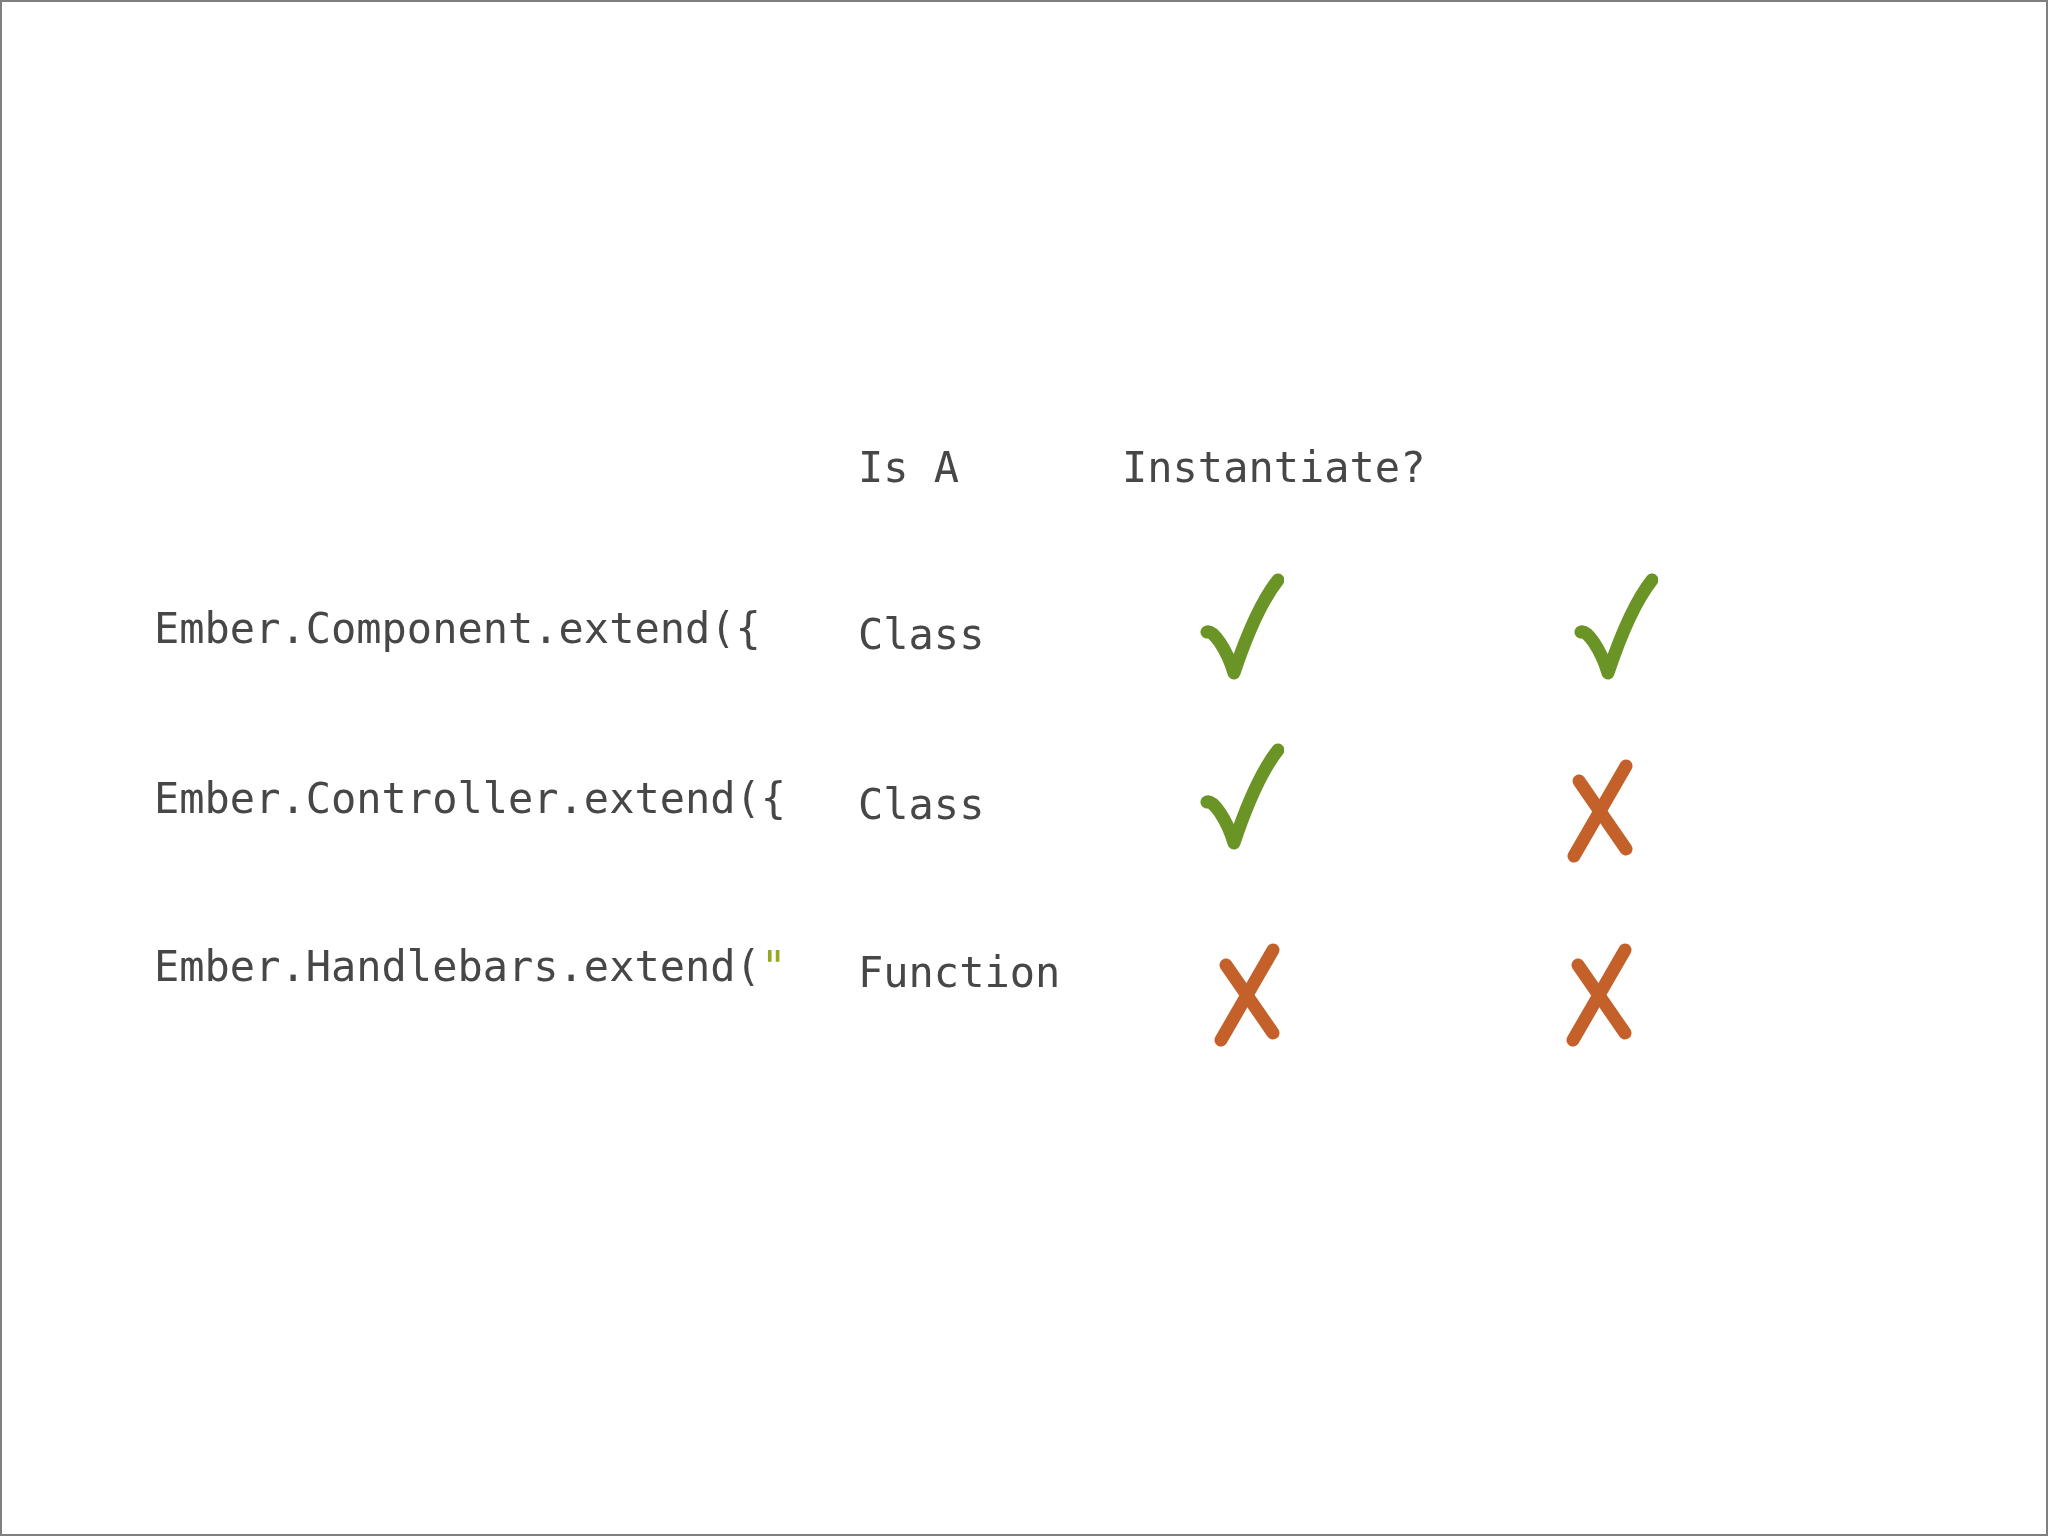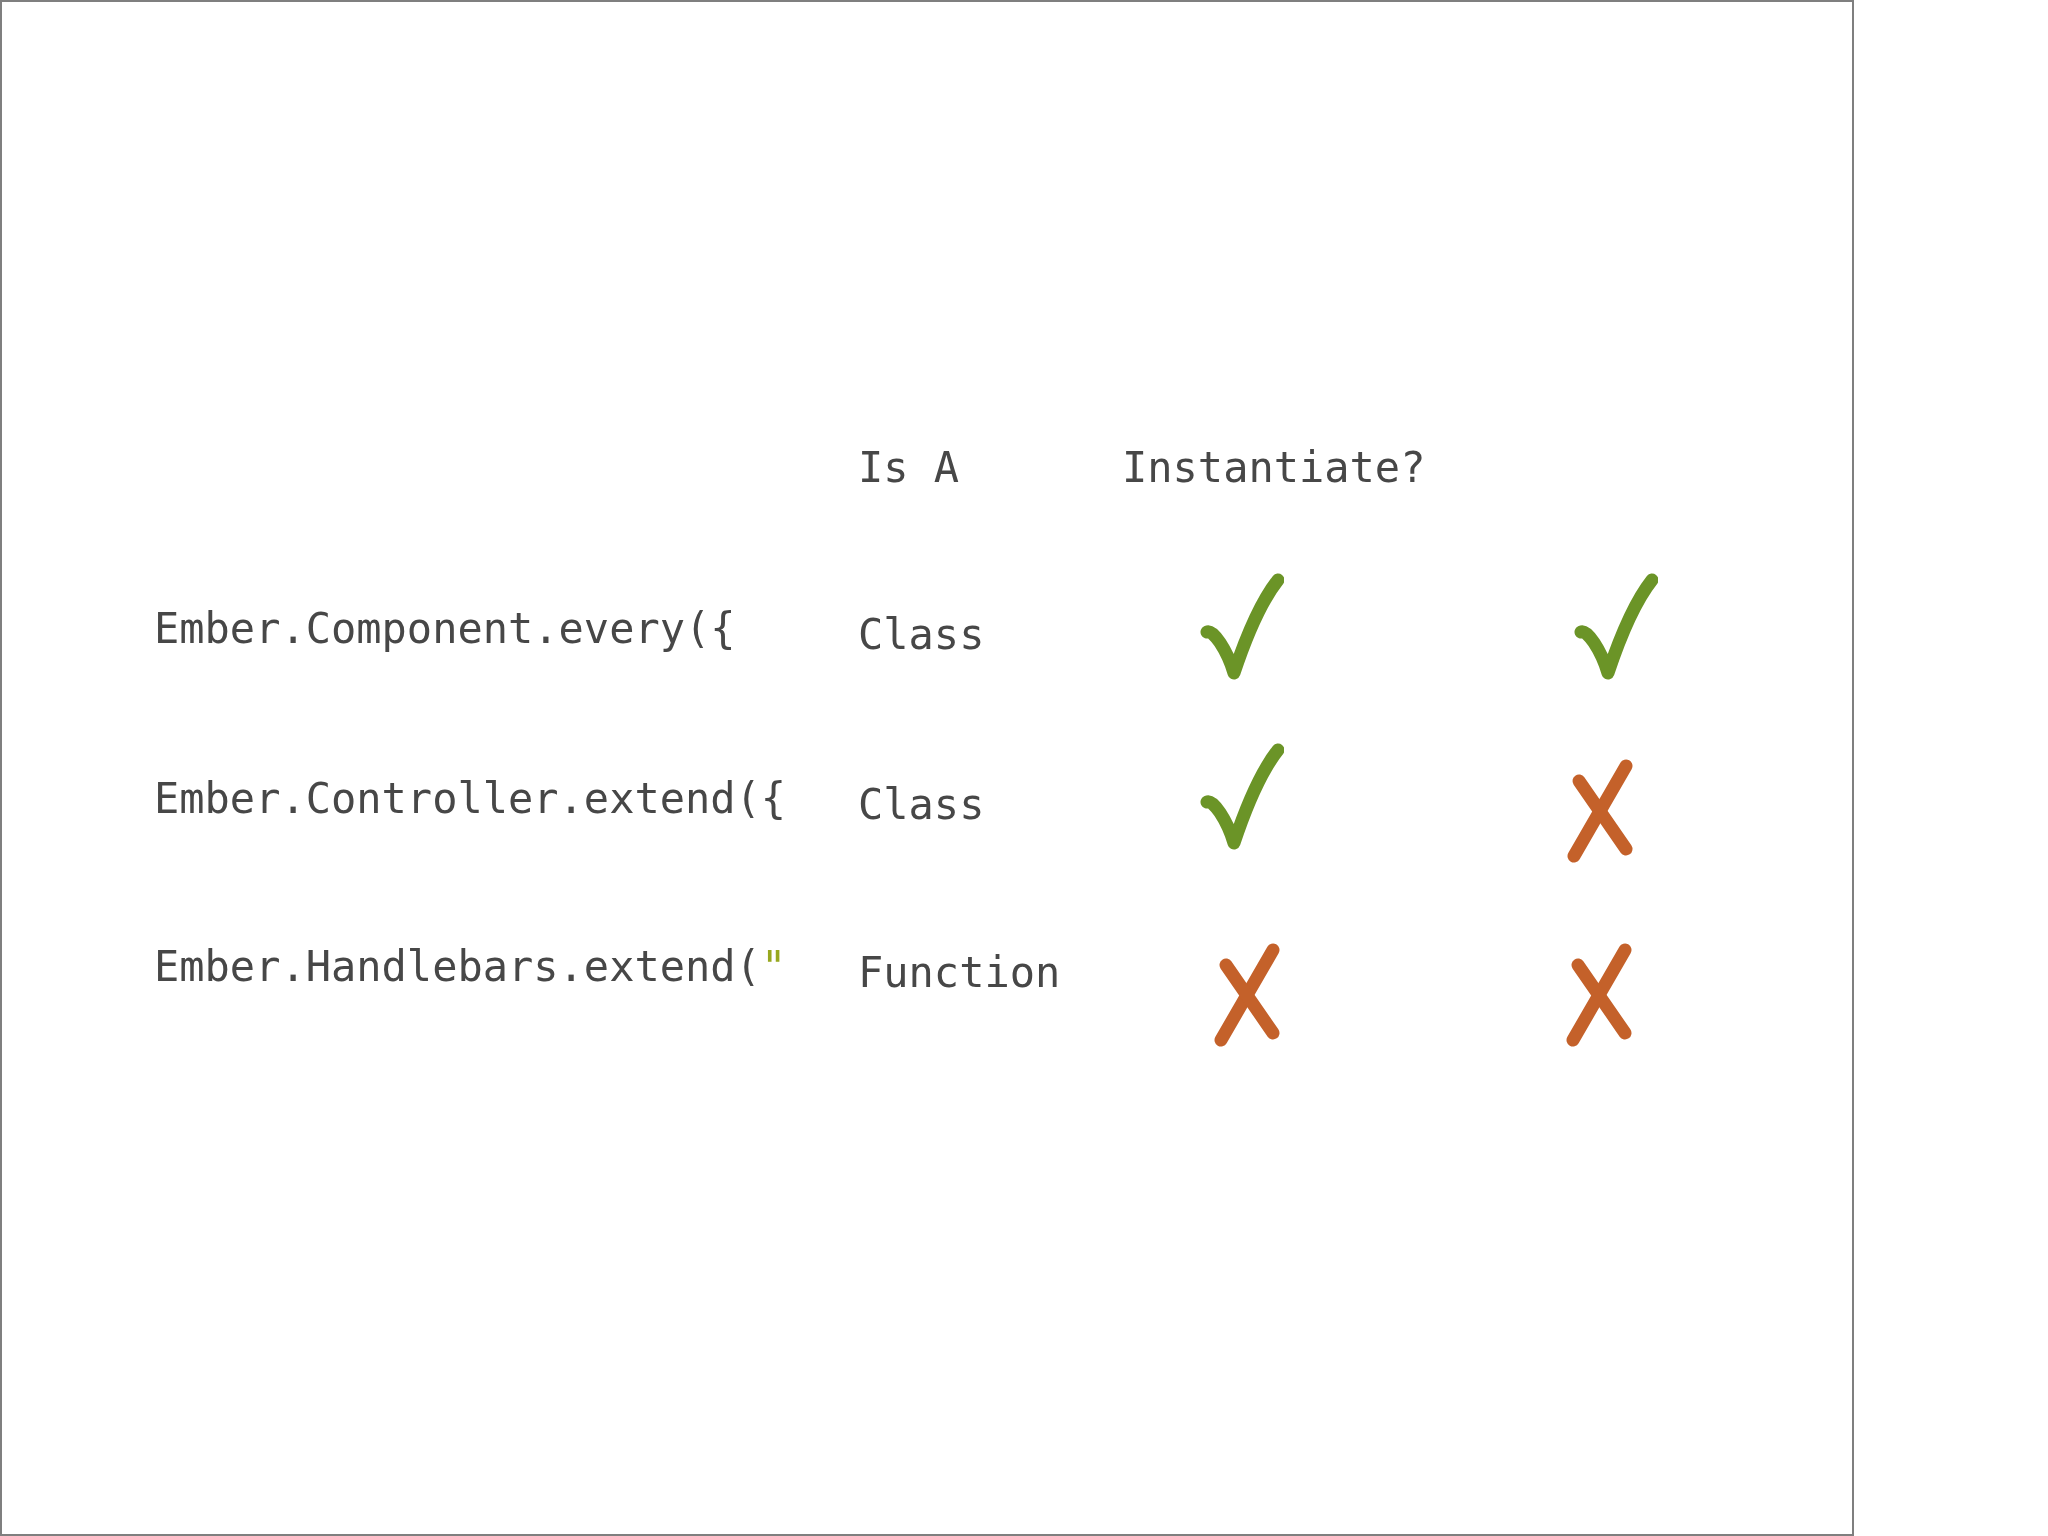--- a/index.html
+++ b/index.html
@@ -2,21 +2,21 @@
 <html><head>
 <meta charset="utf-8">
 <style>
   html, body {
     margin: 0;
     padding: 0;
     background: #ffffff;
   }
   .slide {
     position: relative;
-    width: 1854px;
+    width: 2048px;
     height: 1536px;
     box-sizing: border-box;
     background: #ffffff;
     border: 2px solid #7f7f7f;
     overflow: hidden;
     font-family: "DejaVu Sans Mono", "Liberation Mono", monospace;
     color: #474747;
   }
   .cell {
     position: absolute;
@@ -33,21 +33,21 @@
   .mark.mark-cross svg.cross { display: block; color: #c4612a; }
 </style>
 </head>
 <body>
 
 <div class="slide">
 
   <div class="cell hdr" style="left:856px; top:440px;">Is A</div>
   <div class="cell hdr" style="left:1120px; top:440px;text-align:right;">Instantiate?</div>
 
-  <div class="cell" style="left:152px; top:601px;"><span>Ember.Component.every({</span><span class="code-string"></span></div>
+  <div class="cell" style="left:152px; top:601px;"><span>Ember.Component.extend({</span><span class="code-string"></span></div>
   <div class="cell" style="left:856px; top:607px;">Class</div>
   <div class="mark mark-check" style="left:1198px; top:570px;">
     <svg class="check" width="84" height="108" viewBox="0 0 84 108" aria-hidden="true">
       <path d="M7 60 C13 57 27 78 34 101 C47 62 63 27 78 8" fill="none" stroke="currentColor" stroke-width="13" stroke-linecap="round" stroke-linejoin="round"></path>
     </svg>
 
   </div>
   <div class="mark mark-check" style="left:1572px; top:570px;">
     <svg class="check" width="84" height="108" viewBox="0 0 84 108" aria-hidden="true">
       <path d="M7 60 C13 57 27 78 34 101 C47 62 63 27 78 8" fill="none" stroke="currentColor" stroke-width="13" stroke-linecap="round" stroke-linejoin="round"></path>

